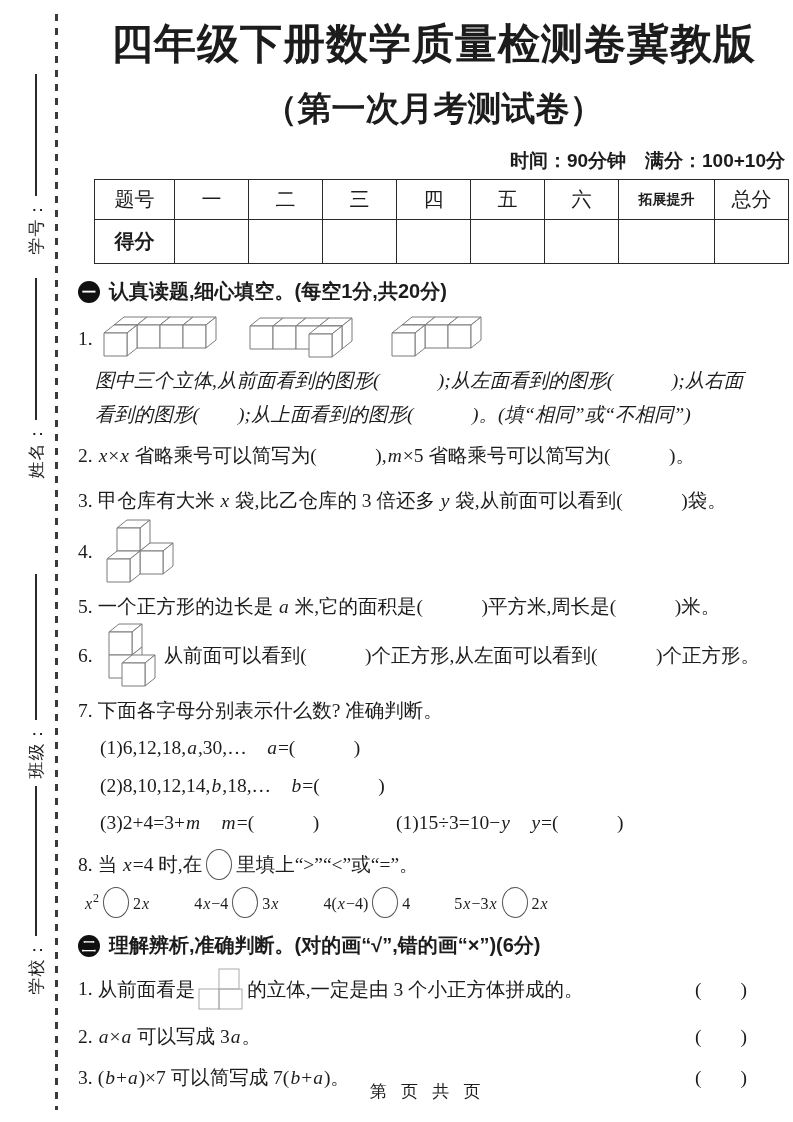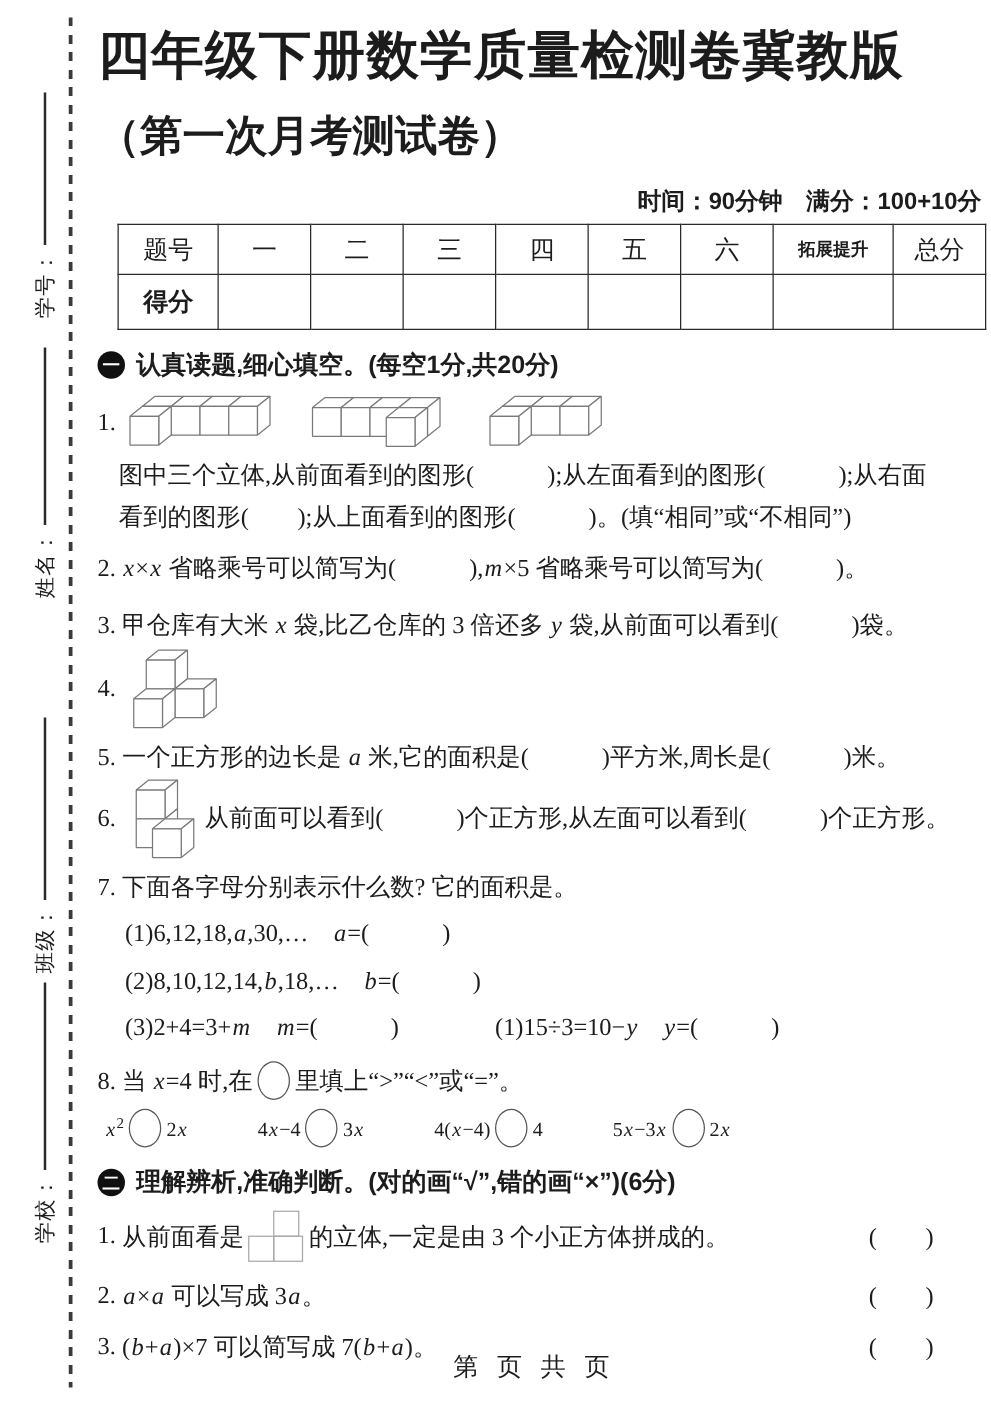--- a/index.html
+++ b/index.html
@@ -10,23 +10,23 @@
   .divider { position:absolute; left:55px; top:14px; height:1096px; width:3px;
              background:repeating-linear-gradient(to bottom,#3a3a3a 0 7px,transparent 7px 14px); }
   .m-group { position:absolute; left:14px; width:44px; display:flex; flex-direction:column; align-items:center; }
   .m-line  { width:2px; background:#2a2a2a; }
   .m-label { height:62px; width:44px; display:flex; align-items:center; justify-content:center; }
   .m-label span { transform:rotate(-90deg); white-space:nowrap; font-size:17px; letter-spacing:1px; }
 
   main { position:absolute; left:62px; top:0; width:731px; padding:20px 4px 0 16px; }
 
   h1 { font-family:"Liberation Sans","DejaVu Sans",sans-serif; font-weight:bold; font-size:42px;
-       text-align:left; letter-spacing:1px; line-height:1.15; }
+       text-align:center; letter-spacing:1px; line-height:1.15; }
   h2 { font-family:"Liberation Sans","DejaVu Sans",sans-serif; font-weight:bold; font-size:34px;
-       text-align:left; margin-top:18px; }
+       text-align:center; margin-top:18px; }
   .meta { font-family:"Liberation Sans","DejaVu Sans",sans-serif; font-weight:bold; font-size:19px;
           text-align:right; margin:16px 4px 5px 0; }
 
   table { border-collapse:collapse; table-layout:fixed; width:694px; margin-left:16px; }
   td { border:1.6px solid #2a2a2a; text-align:center; font-size:20px; height:40px; }
   tr.score td { height:44px;font-weight:bold; }
   td.ext { font-family:"Liberation Sans","DejaVu Sans",sans-serif; font-weight:bold; font-size:14px; }
 
   .sec-head { display:flex; align-items:center; gap:9px; margin-top:14px;
               font-family:"Liberation Sans","DejaVu Sans",sans-serif; font-weight:bold; font-size:20px; }
@@ -35,32 +35,32 @@
 
   .q { margin-top:12px; font-size:19.5px; line-height:1.5; white-space:nowrap; }
   .qnum { margin-right:5px; }
   .v { font-style:italic; padding:0 1px; }
   .sup { font-size:12px; vertical-align:7px; }
   .cmp { display:inline-block; width:26px; height:31px; border:1.6px solid #555; border-radius:50%;
          vertical-align:-9px; margin:0 4px; background:#fff; }
 
   .figrow { display:flex; align-items:flex-end; }
   .figrow .qnum { align-self:center; }
-  .indent { padding-left:17px; margin-top:5px; line-height:29px; }
+  .indent { padding-left:17px; margin-top:5px; line-height:29px;font-style:italic; }
   .qrow { display:flex; align-items:center; gap:7px; margin-top:4px; }
   .sub { padding-left:22px; margin-top:8px; }
   .gap2 { margin-left:72px; }
-  .exprs { display:flex; align-items:center; gap:56px; padding-left:6px; margin-top:7px; }
+  .exprs { display:flex; align-items:center; gap:44px; padding-left:6px; margin-top:7px; }
 
   .judge { display:flex; align-items:center; margin-top:9px; font-size:19.5px; white-space:nowrap; }
   .judge .ans { margin-left:auto; margin-right:42px; }
   .j1fig { vertical-align:-13px; margin:0 3px; }
 
   footer { position:absolute; left:62px; width:731px; top:1080px; text-align:center;
-           font-size:20px; letter-spacing:5px; }
+           font-size:17px; letter-spacing:5px; }
 </style>
 </head>
 <body>
 
 <div class="divider"></div>
 
 <div class="m-group" style="top:74px">
   <div class="m-line" style="height:122px"></div>
   <div class="m-label">
       <span>学号：</span>
@@ -227,21 +227,21 @@
           <path d="M27,32 l10,-8 v23 l-10,8 Z"></path>
         <path d="M17,40 l10,-8 h23 l-10,8 Z"></path>
           <path d="M40,40 l10,-8 v23 l-10,8 Z"></path>
           <rect x="17" y="40" width="23" height="23"></rect>
       </g>
     </svg>
     <span><span>从前面可以看到(　　　)个正方形,从左面可以看到(　　　)个正方形。</span></span>
   </div>
 
   <div class="q" style="margin-top:8px">
-    <span class="qnum">7.</span><span><span>下面各字母分别表示什么数? 它的面积是。</span></span>
+    <span class="qnum">7.</span><span><span>下面各字母分别表示什么数? 准确判断。</span></span>
   </div>
   <div class="q sub"><span>(1)6,12,18,</span><span class="v">a</span><span>,30,…　</span><span class="v">a</span><span>=(　　　)</span></div>
   <div class="q sub"><span>(2)8,10,12,14,</span><span class="v">b</span><span>,18,…　</span><span class="v">b</span><span>=(　　　)</span></div>
   <div class="q sub">
     <span><span>(3)2+4=3+</span><span class="v">m</span><span>　</span><span class="v">m</span><span>=(　　　)</span></span>
     <span class="gap2"><span>(1)15÷3=10−</span><span class="v">y</span><span>　</span><span class="v">y</span><span>=(　　　)</span></span>
   </div>
 
   <div class="q" style="margin-top:12px">
     <span class="qnum">8.</span><span><span>当 </span><span class="v">x</span><span>=4 时,在</span><span class="cmp"></span><span>里填上“&gt;”“&lt;”或“=”。</span></span>

